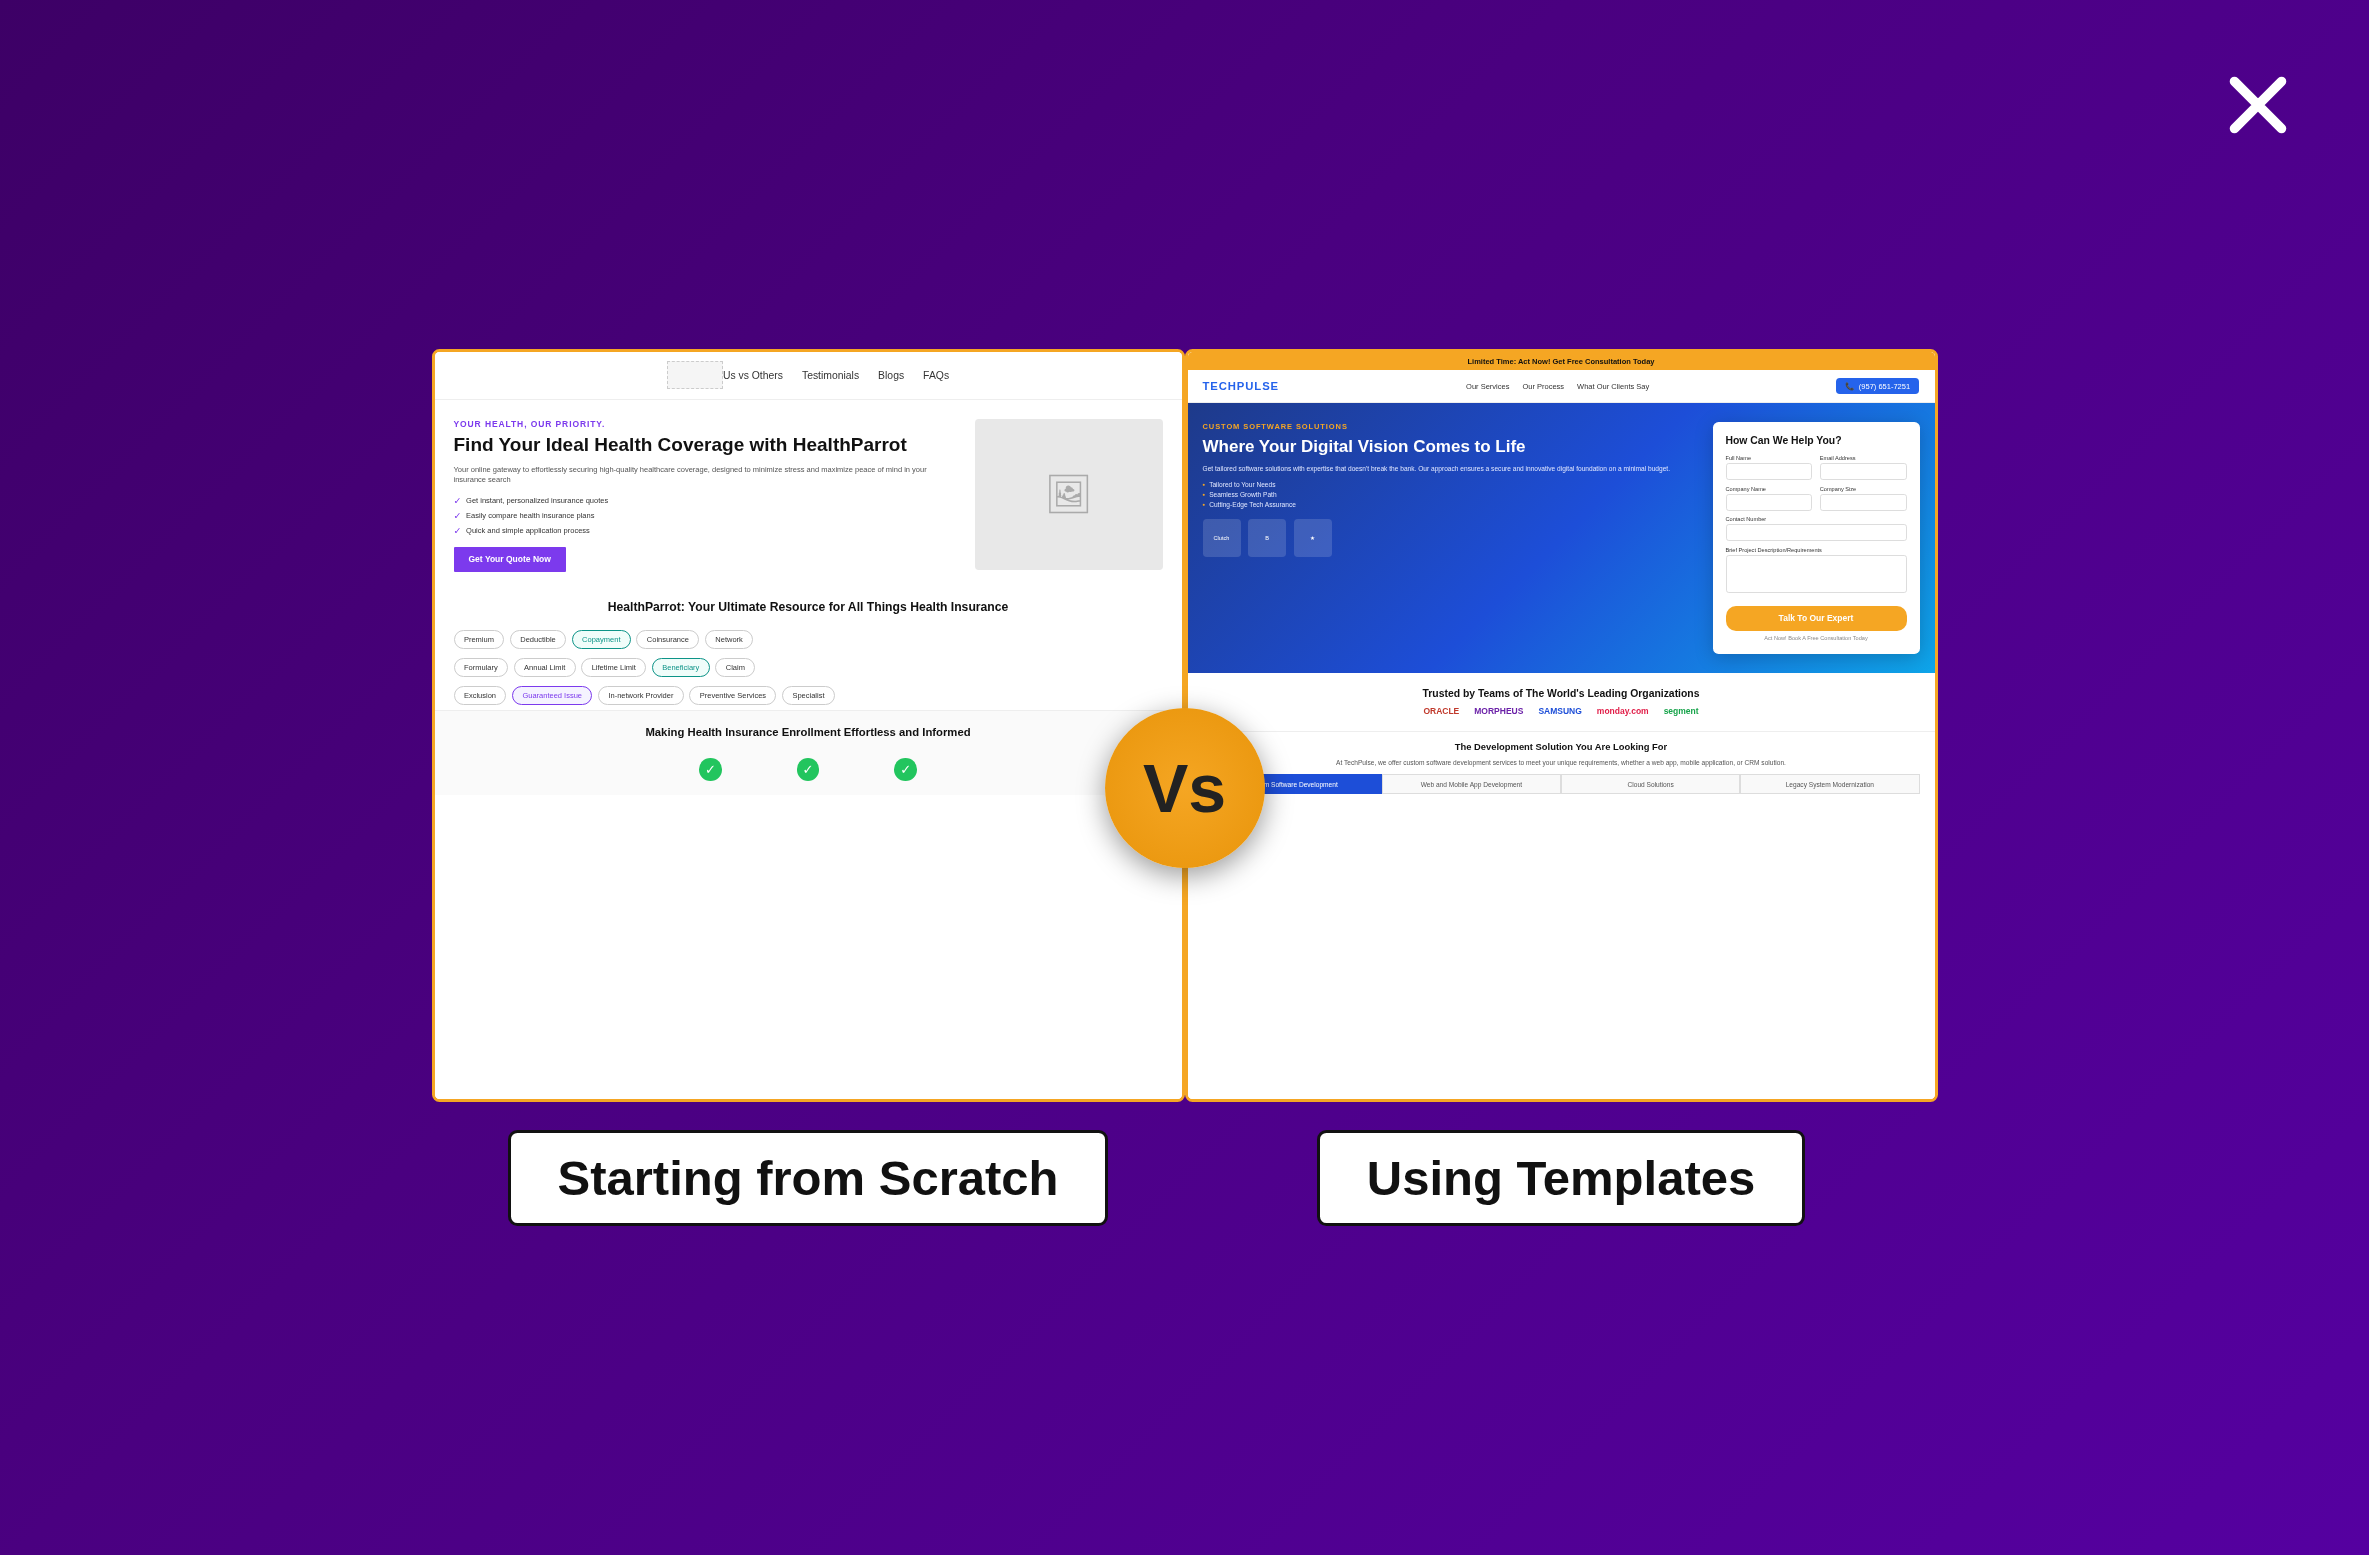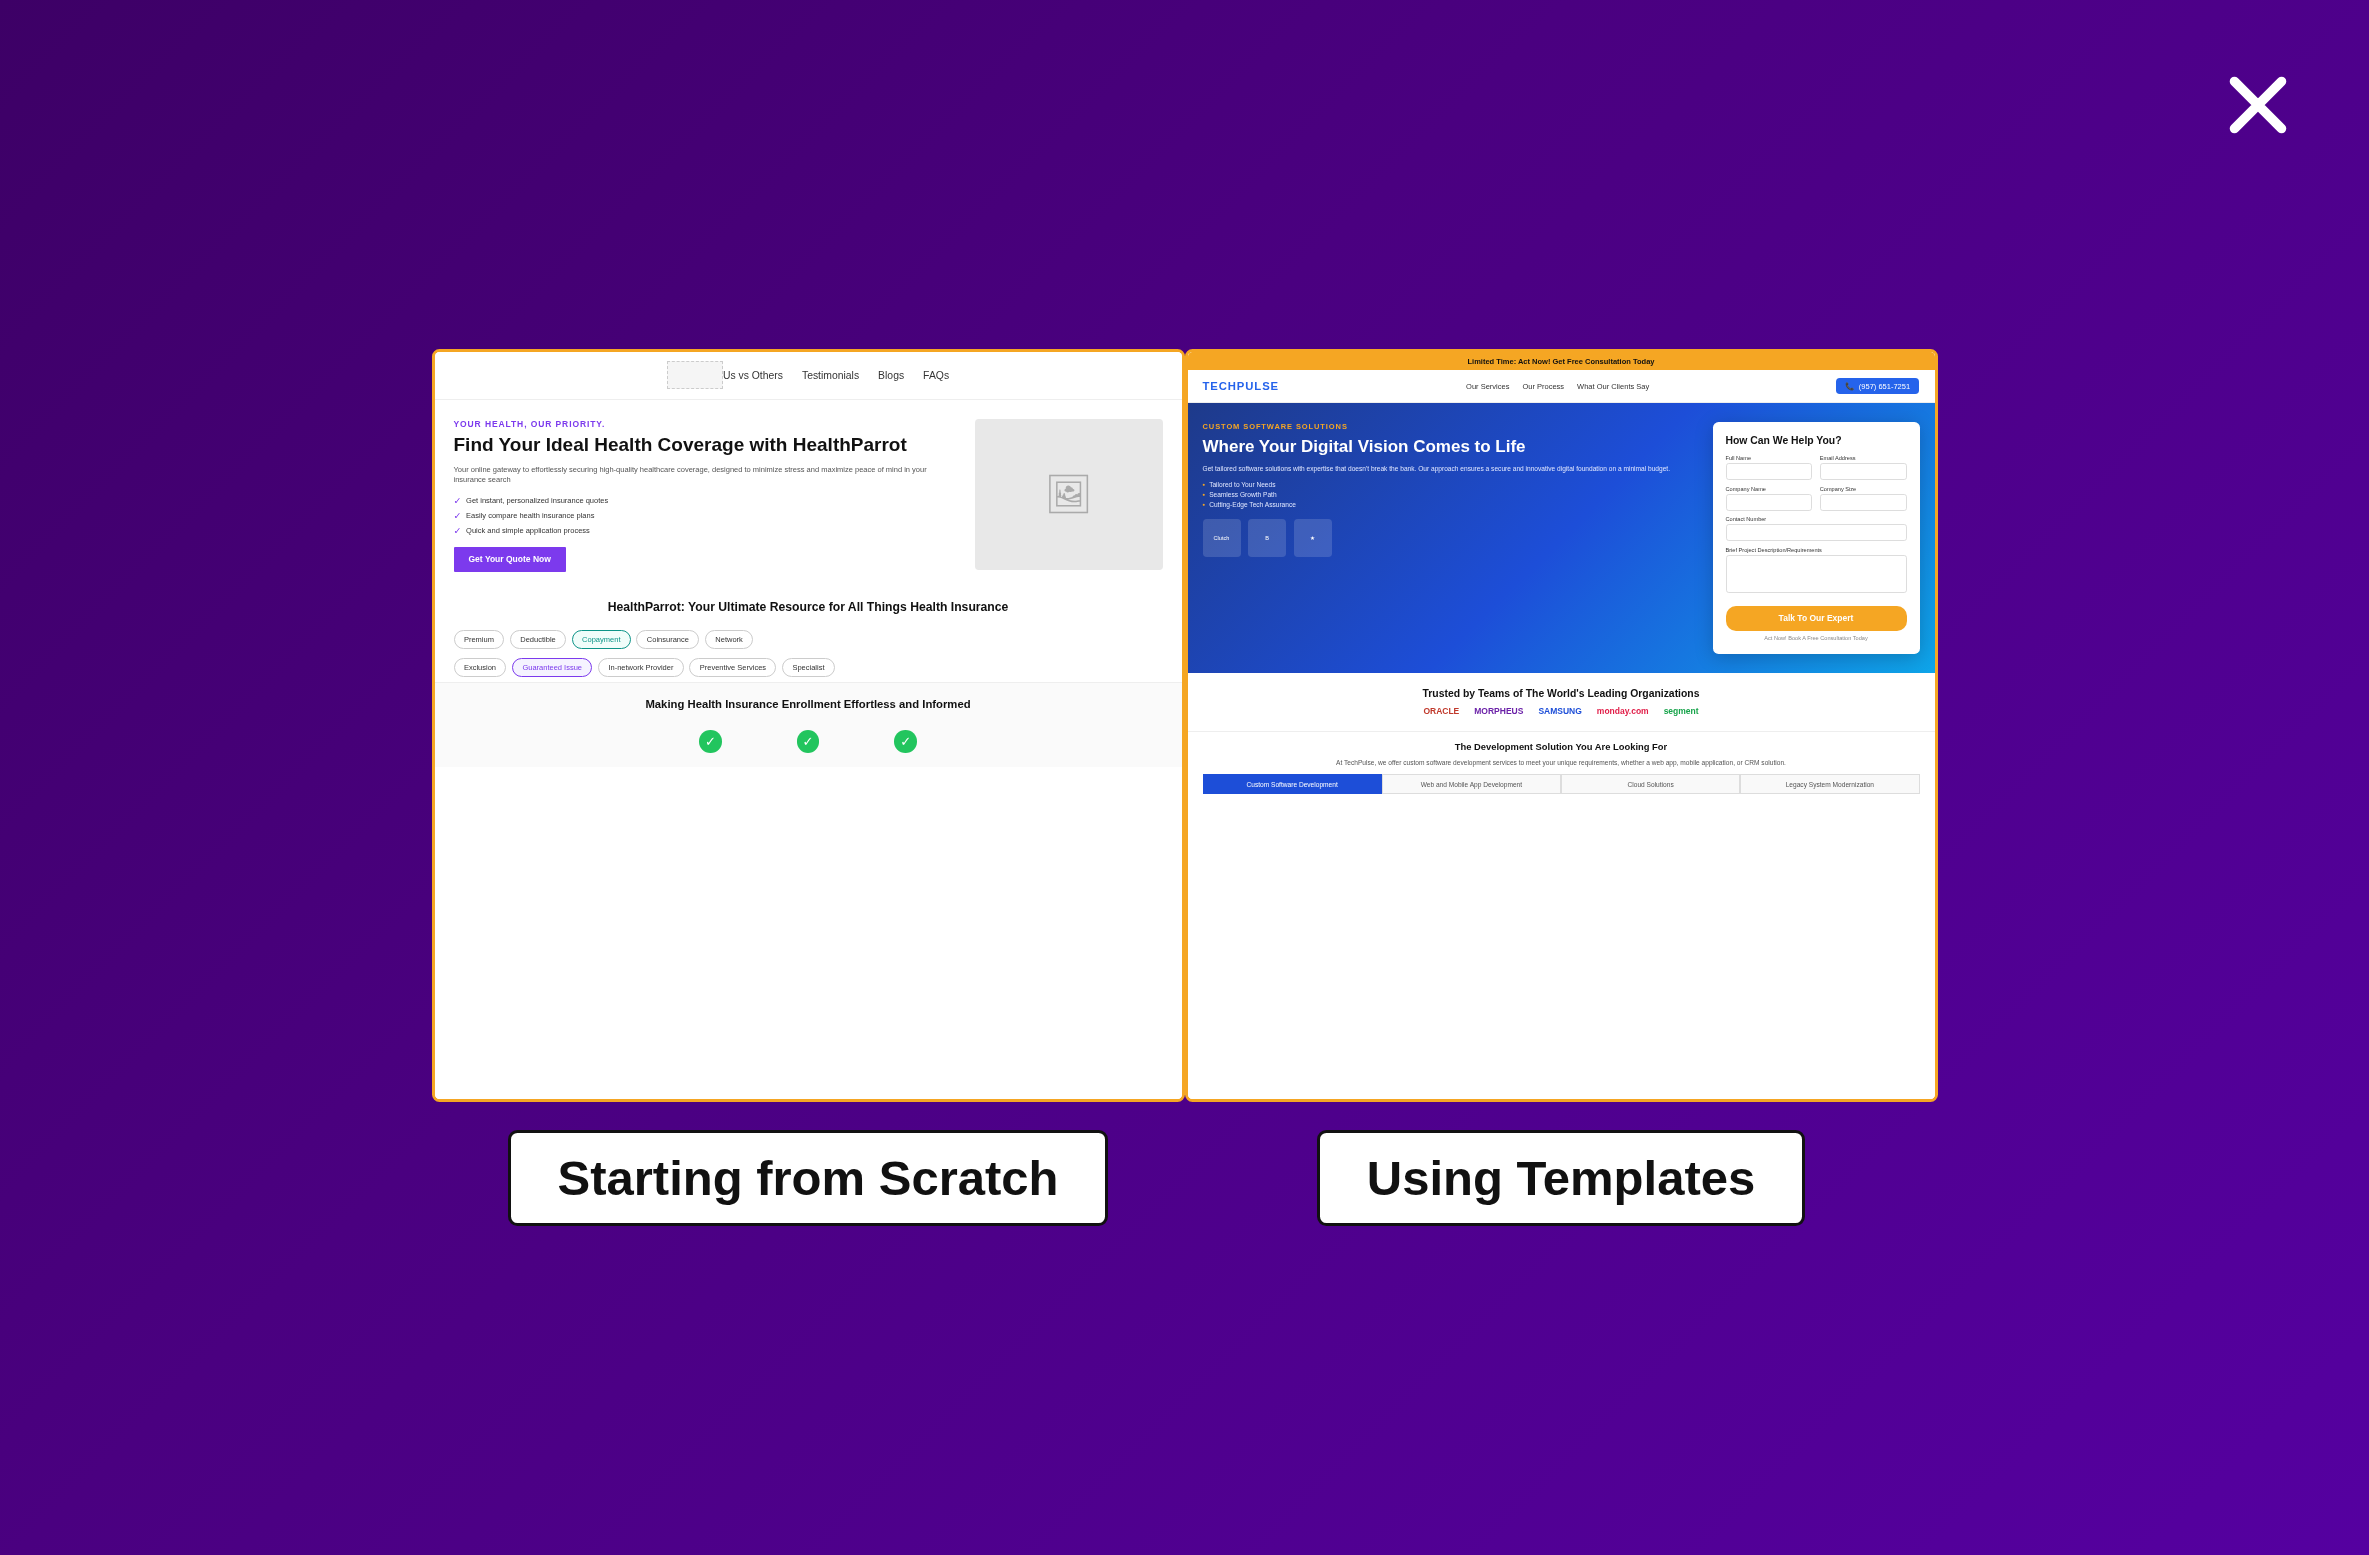--- a/index.html
+++ b/index.html
@@ -621,20 +621,27 @@
           <div class="hp-section-title">HealthParrot: Your Ultimate Resource for All Things Health Insurance</div>
 
           <div class="hp-tags-container">
             <span class="hp-tag">Premium</span>
             <span class="hp-tag">Deductible</span>
             <span class="hp-tag active-teal">Copayment</span>
             <span class="hp-tag">Coinsurance</span>
             <span class="hp-tag">Network</span>
           </div>
 
+          <div class="hp-tags-container">
+            <span class="hp-tag">Formulary</span>
+            <span class="hp-tag">Annual Limit</span>
+            <span class="hp-tag">Lifetime Limit</span>
+            <span class="hp-tag active-teal">Beneficiary</span>
+            <span class="hp-tag">Claim</span>
+          </div>
 
           <div class="hp-tags-container">
             <span class="hp-tag">Exclusion</span>
             <span class="hp-tag active-purple">Guaranteed Issue</span>
             <span class="hp-tag">In-network Provider</span>
             <span class="hp-tag">Preventive Services</span>
             <span class="hp-tag">Specialist</span>
           </div>
 
           <div class="hp-bottom-section">
@@ -645,20 +652,23 @@
               <div class="hp-green-check">✓</div>
             </div>
           </div>
 
         </div>
       </div>
 
       <div class="panel-label">Starting from Scratch</div>
     </div>
 
+    <div class="vs-circle">
+      <span class="vs-text">Vs</span>
+    </div>
 
     <div class="panel-wrapper">
       <div class="screenshot-frame right-frame">
         <div class="tp-container">
 
           <div class="tp-top-bar">Limited Time: Act Now! Get Free Consultation Today</div>
 
           <div class="tp-nav">
             <div class="tp-logo">TECHPULSE</div>
             <div class="tp-nav-links">

